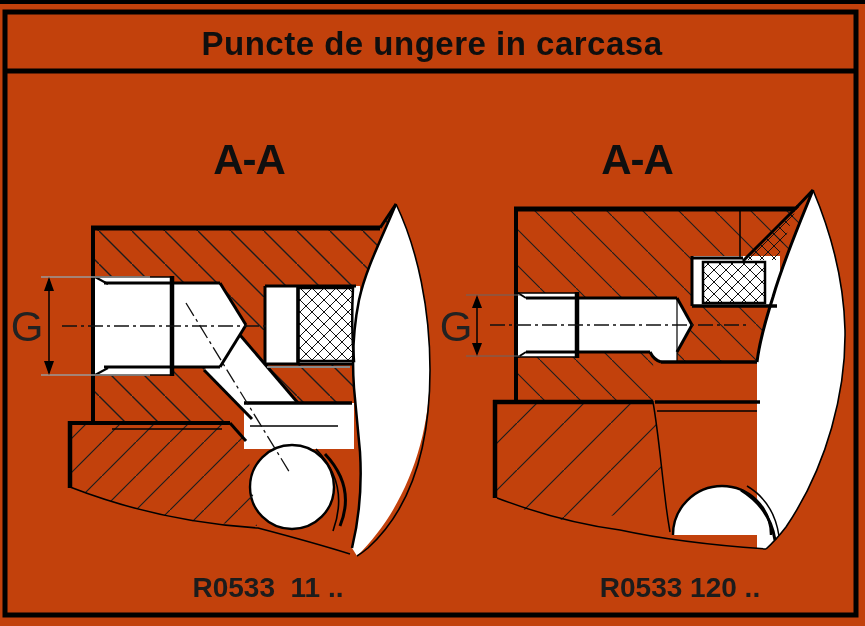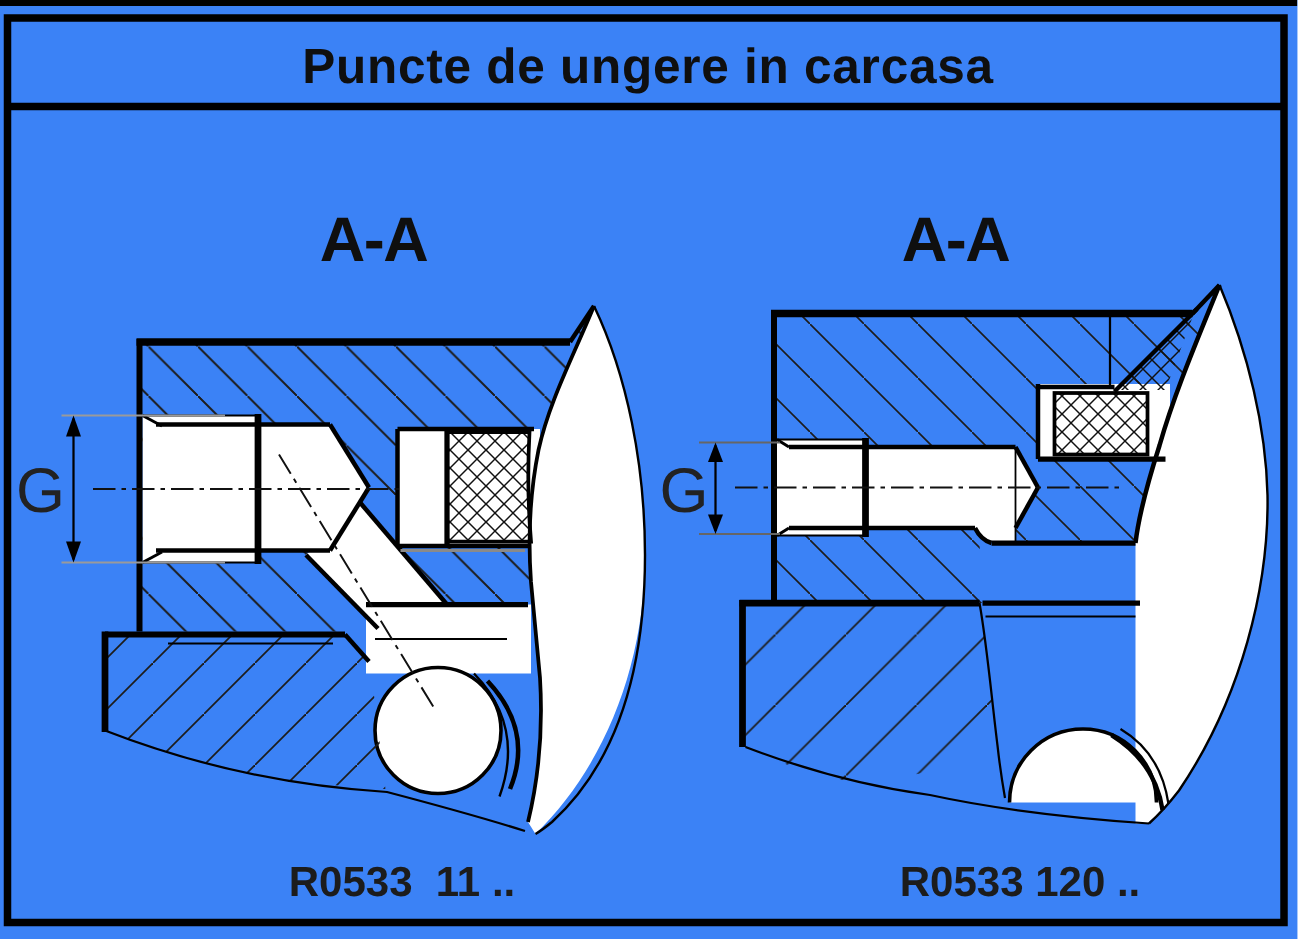--- a/index.html
+++ b/index.html
@@ -1,16 +1,16 @@
 <!DOCTYPE html>
 <html><head>
 <meta charset="utf-8">
 <style>
   html,body{margin:0;padding:0;background:#fff;}
-  .page{position:relative;width:865px;height:626px;background:#3b82f6;overflow:hidden;
+  .page{position:relative;width:865px;height:626px;background:#c2410c;overflow:hidden;
         font-family:"Liberation Sans", sans-serif;}
   svg{position:absolute;left:0;top:0;}
   text{font-family:"Liberation Sans", sans-serif;fill:#0f0f0f;}
   .title-text{font-size:33px;font-weight:bold;letter-spacing:.5px;}
   .section-text{font-size:42px;font-weight:bold;letter-spacing:-1px;}
   .g-text{font-size:42px;font-weight:400;fill:#222;}
   .part-text{font-size:28px;font-weight:bold;fill:#1c1c1c;}
 </style>
 </head>
 <body>

